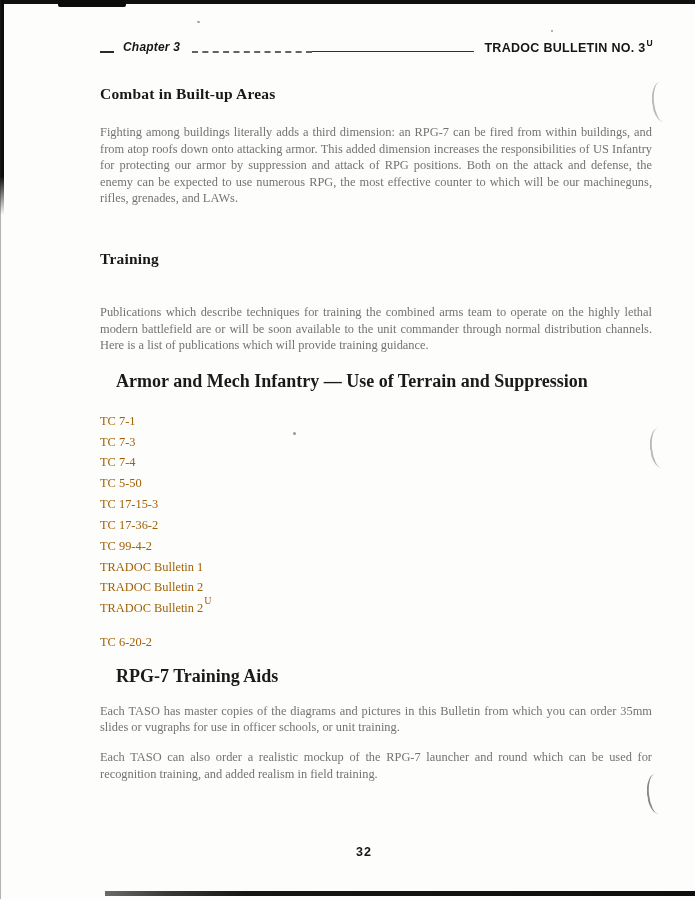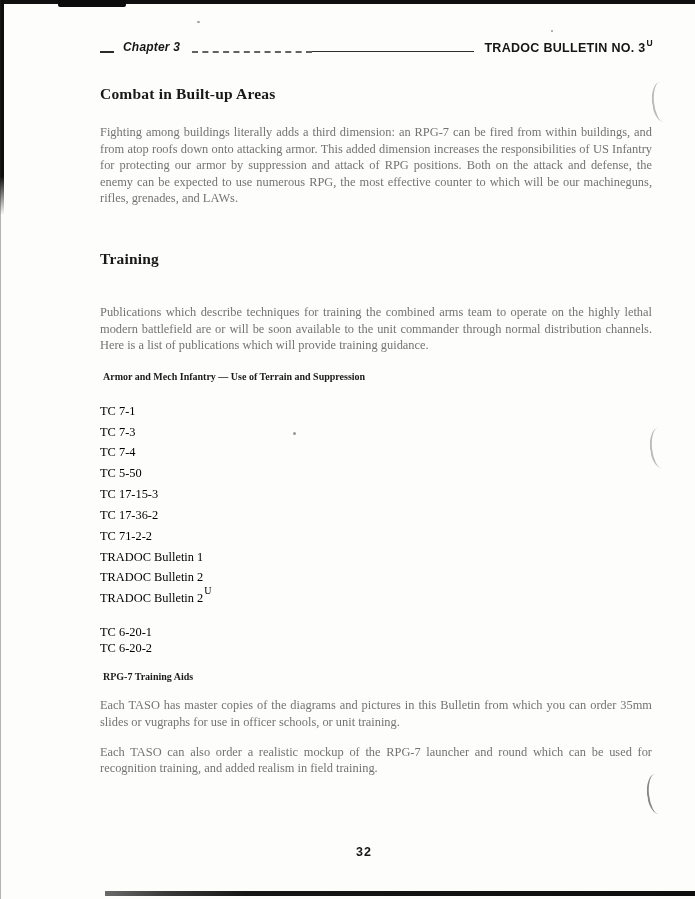--- a/index.html
+++ b/index.html
@@ -93,23 +93,23 @@
   .mt-list2    { margin-top: 18px !important; }
   .mt-rpg      { margin-top: 15px !important; }
   .mt-p3       { margin-top: 15px !important; }
   .mt-p4       { margin-top: 13px !important; }
 
   p.body-text {
     margin: 0; font-size: 12.4px; line-height: 16.6px;
     text-align: justify; color: #737373;
   }
   h3.sub-title {
-    margin: 3px; font-size: 10px; font-weight: bold; color: #1a1a1a;
+    margin: 16px; font-size: 18px; font-weight: bold; color: #1a1a1a;
   }
-  .pub-list { margin: 0; font-size: 12.4px; line-height: 15.7px; color: #000000; }
+  .pub-list { margin: 0; font-size: 12.4px; line-height: 15.7px; color: #a16207; }
   .pub-line sup {
     font-size: 10px; position: relative; top: -3px; left: 1px;
   }
   .page-number {
     position: absolute; top: 845px; left: 88px; width: 552px;
     text-align: center; font-size: 12.5px; font-weight: bold;
     font-family: "Liberation Sans", sans-serif; color: #161616;
     letter-spacing: 1px;
   }
 </style>
@@ -150,29 +150,28 @@
 
     <h3 class="sub-title mt-armor">Armor and Mech Infantry — Use of Terrain and Suppression</h3>
 
     <div class="pub-list mt-list1">
       <div class="pub-line"><span>TC 7-1</span><sup></sup></div>
       <div class="pub-line"><span>TC 7-3</span><sup></sup></div>
       <div class="pub-line"><span>TC 7-4</span><sup></sup></div>
       <div class="pub-line"><span>TC 5-50</span><sup></sup></div>
       <div class="pub-line"><span>TC 17-15-3</span><sup></sup></div>
       <div class="pub-line"><span>TC 17-36-2</span><sup></sup></div>
-      <div class="pub-line"><span>TC 71-2-2</span><sup></sup></div>
+      <div class="pub-line"><span>TC 99-4-2</span><sup></sup></div>
       <div class="pub-line"><span>TRADOC Bulletin 1</span><sup></sup></div>
       <div class="pub-line"><span>TRADOC Bulletin 2</span><sup></sup></div>
       <div class="pub-line"><span>TRADOC Bulletin 2</span><sup>U</sup></div>
     </div>
 
 
     <div class="pub-list mt-list2">
-      <div class="pub-line"><span>TC 6-20-1</span></div>
       <div class="pub-line"><span>TC 6-20-2</span></div>
     </div>
 
     <h3 class="sub-title mt-rpg">RPG-7 Training Aids</h3>
 
     <p class="body-text mt-p3">Each TASO has master copies of the diagrams and pictures in this Bulletin from which you can order 35mm slides or vugraphs for use in officer schools, or unit training.</p>
 
     <p class="body-text mt-p4">Each TASO can also order a realistic mockup of the RPG-7 launcher and round which can be used for recognition training, and added realism in field training.</p>
 
   </div>

